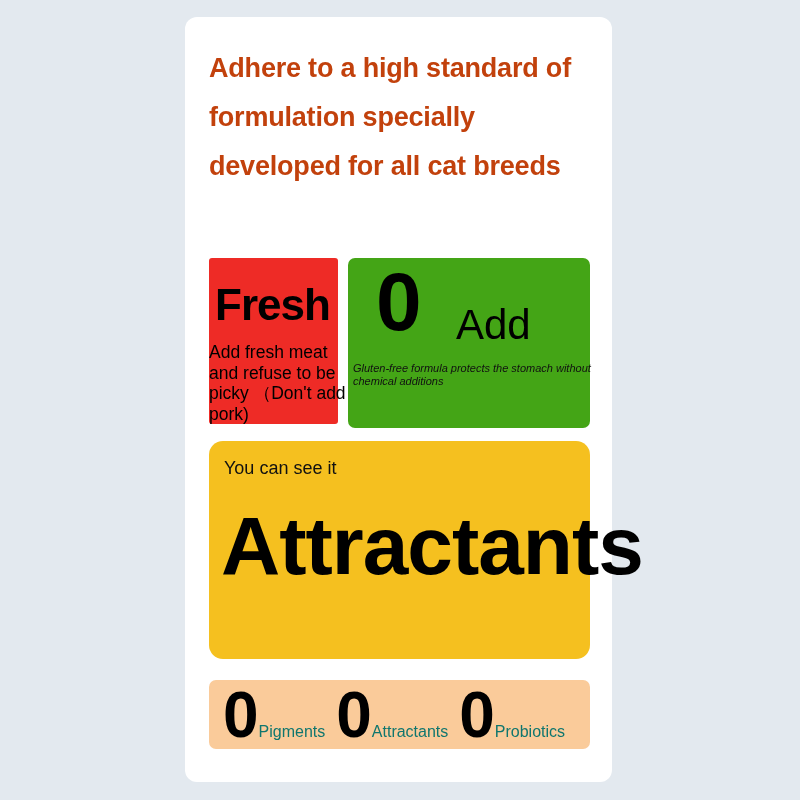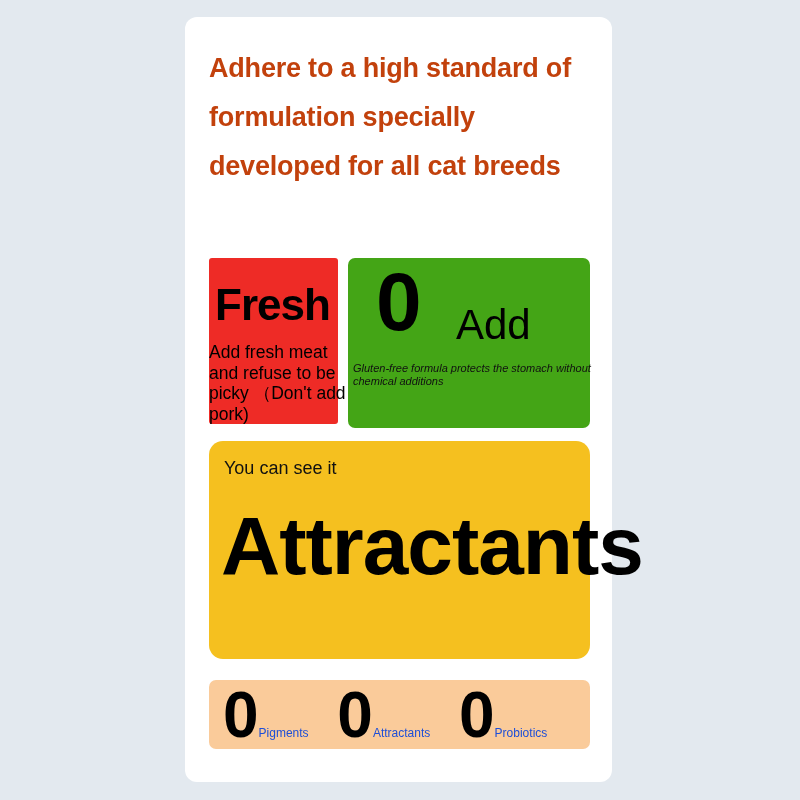--- a/index.html
+++ b/index.html
@@ -158,22 +158,22 @@
     flex: 1 1 auto;
   }
   .zero-item .num {
     font-size: 64px;
     font-weight: bold;
     color: #000000;
     line-height: 0.82;
     letter-spacing: -1px;
   }
   .zero-item .label {
-    font-size: 12px;
-    color: #1d4ed8;
+    font-size: 16px;
+    color: #0f766e;
     line-height: 1;
     margin-left: 1px;
   }
 </style>
 </head>
 <body>
 
 <div id="infographic-card">
 
   <div id="headline">Adhere to a high standard of formulation specially developed for all cat breeds</div>

